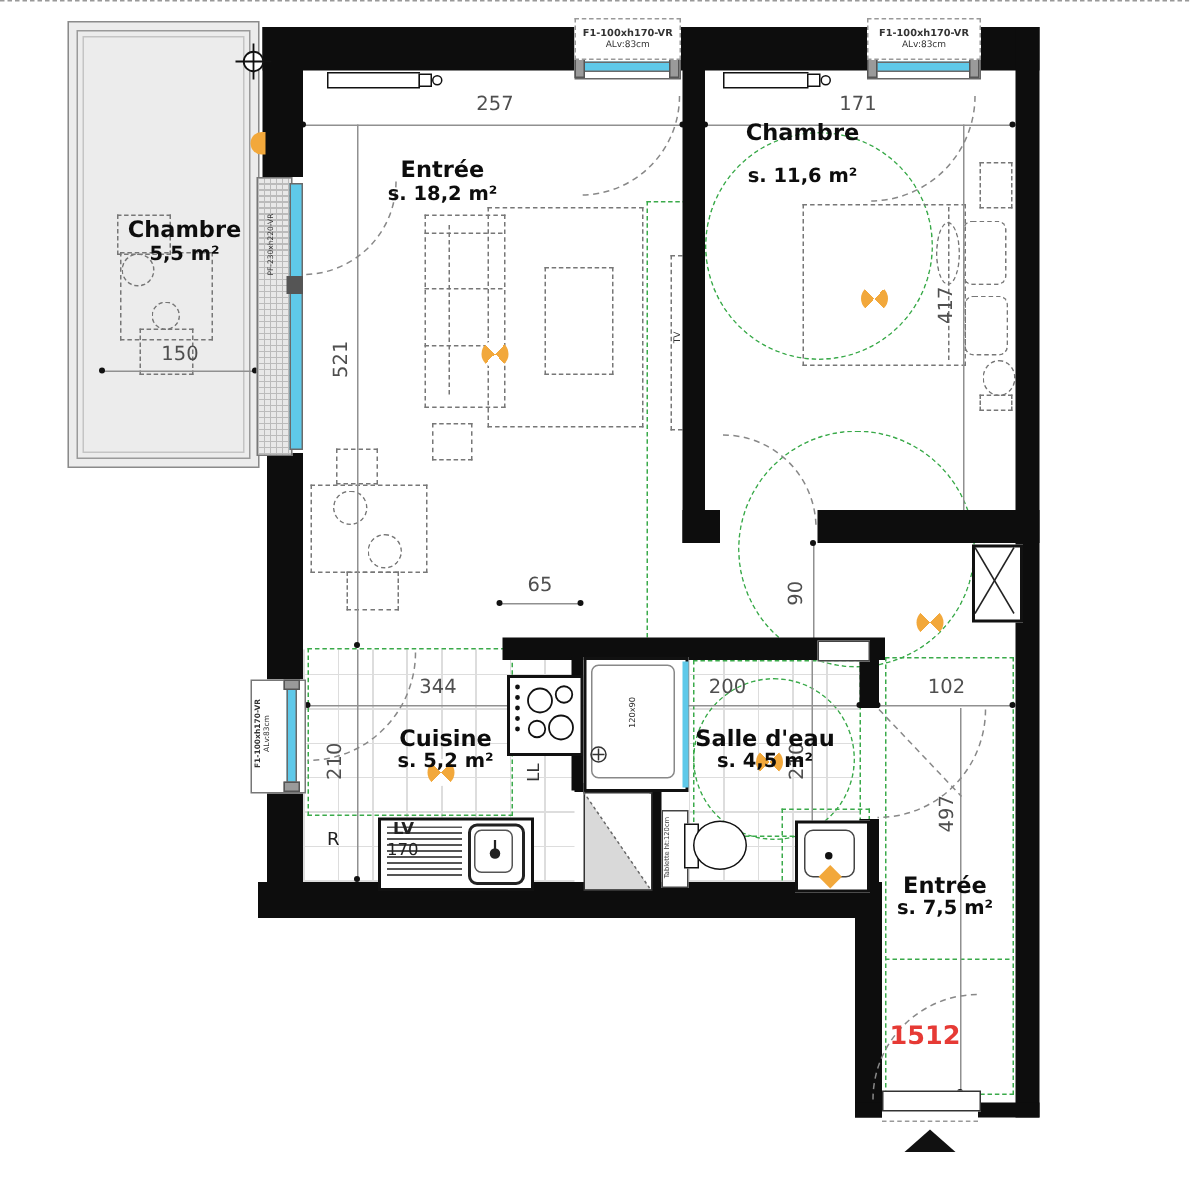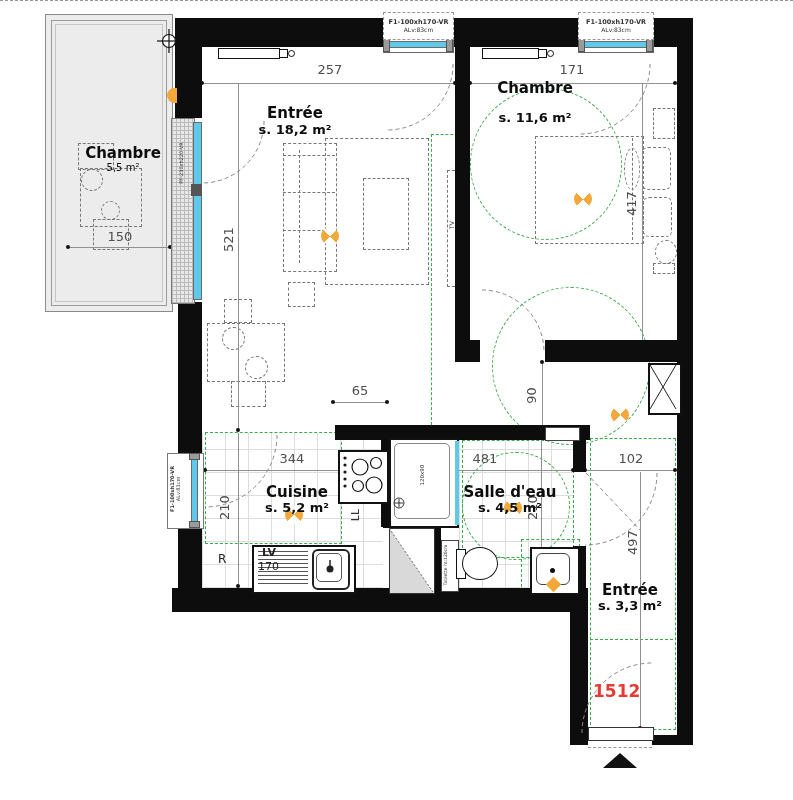--- a/index.html
+++ b/index.html
@@ -273,39 +273,39 @@
   </svg>
 
   <div class="dim" style="left:310px;top:62px;width:40px;">257</div>
   <div class="dim" style="left:552px;top:62px;width:40px;">171</div>
   <div class="dim dim-v" style="left:210px;top:232px;width:36px;">521</div>
   <div class="dim dim-v" style="left:613px;top:196px;width:36px;">417</div>
   <div class="dim" style="left:103px;top:229px;width:34px;">150</div>
   <div class="dim" style="left:345px;top:383px;width:30px;">65</div>
   <div class="dim dim-v" style="left:516px;top:388px;width:30px;">90</div>
   <div class="dim" style="left:272px;top:451px;width:40px;">344</div>
-  <div class="dim" style="left:465px;top:451px;width:40px;">481</div>
+  <div class="dim" style="left:465px;top:451px;width:40px;">200</div>
   <div class="dim" style="left:611px;top:451px;width:40px;">102</div>
   <div class="dim dim-v" style="left:206px;top:500px;width:36px;">210</div>
   <div class="dim dim-v" style="left:514px;top:500px;width:36px;">210</div>
   <div class="dim dim-v" style="left:612px;top:535px;width:40px;">497</div>
 
   <div class="room-name" style="left:78px;top:144px;width:90px;">Chambre</div>
-  <div class="room-area" style="left:90px;top:162px;width:66px;font-size:10px;font-weight:normal;">5,5 m²</div>
+  <div class="room-area" style="left:90px;top:162px;width:66px;font-size:13px;font-weight:bold;">5,5 m²</div>
 
   <div class="room-name" style="left:250px;top:104px;width:90px;">Entrée</div>
   <div class="room-area" style="left:250px;top:122px;width:90px;">s. 18,2 m²</div>
 
   <div class="room-name" style="left:490px;top:79px;width:90px;">Chambre</div>
   <div class="room-area" style="left:490px;top:110px;width:90px;">s. 11,6 m²</div>
 
   <div class="room-name" style="left:252px;top:483px;width:90px;">Cuisine</div>
   <div class="room-area" style="left:252px;top:500px;width:90px;">s. 5,2 m²</div>
 
   <div class="room-name" style="left:455px;top:483px;width:110px;">Salle d'eau</div>
   <div class="room-area" style="left:455px;top:500px;width:110px;">s. 4,5 m²</div>
 
   <div class="room-name" style="left:585px;top:581px;width:90px;">Entrée</div>
-  <div class="room-area" style="left:585px;top:598px;width:90px;">s. 3,3 m²</div>
+  <div class="room-area" style="left:585px;top:598px;width:90px;">s. 7,5 m²</div>
 
   <div class="abs" style="left:593px;top:681px;width:60px;text-align:left;font-size:17px;font-weight:bold;color:#e63a35;">1512</div>
 
 </div>
 
 </body></html>

